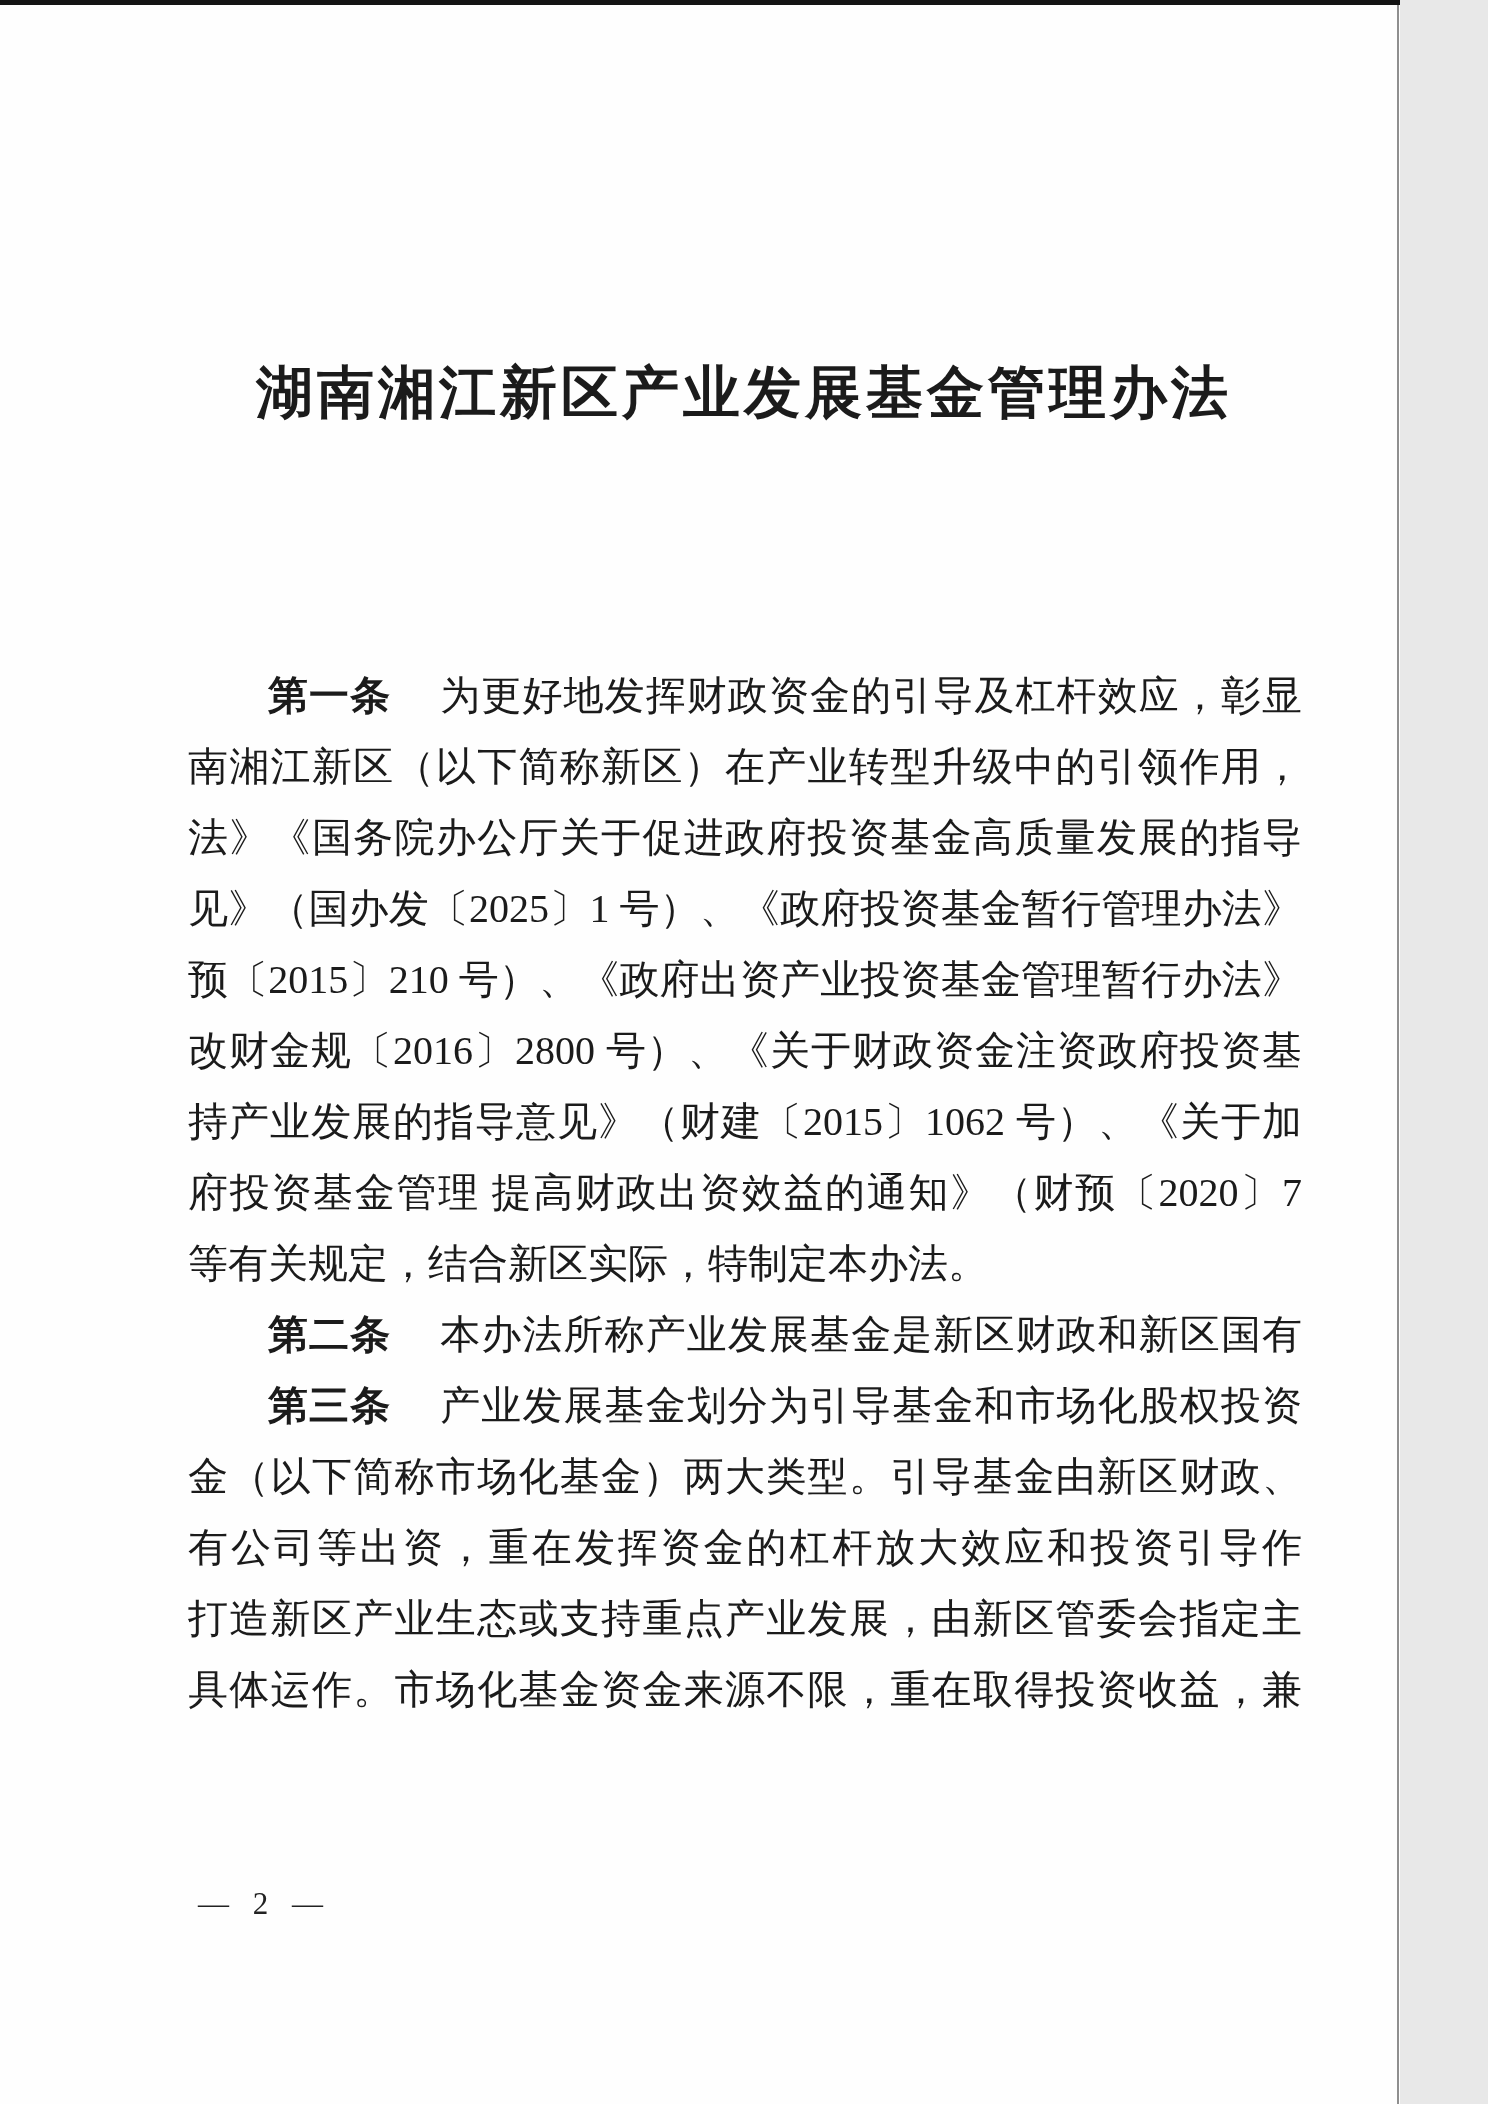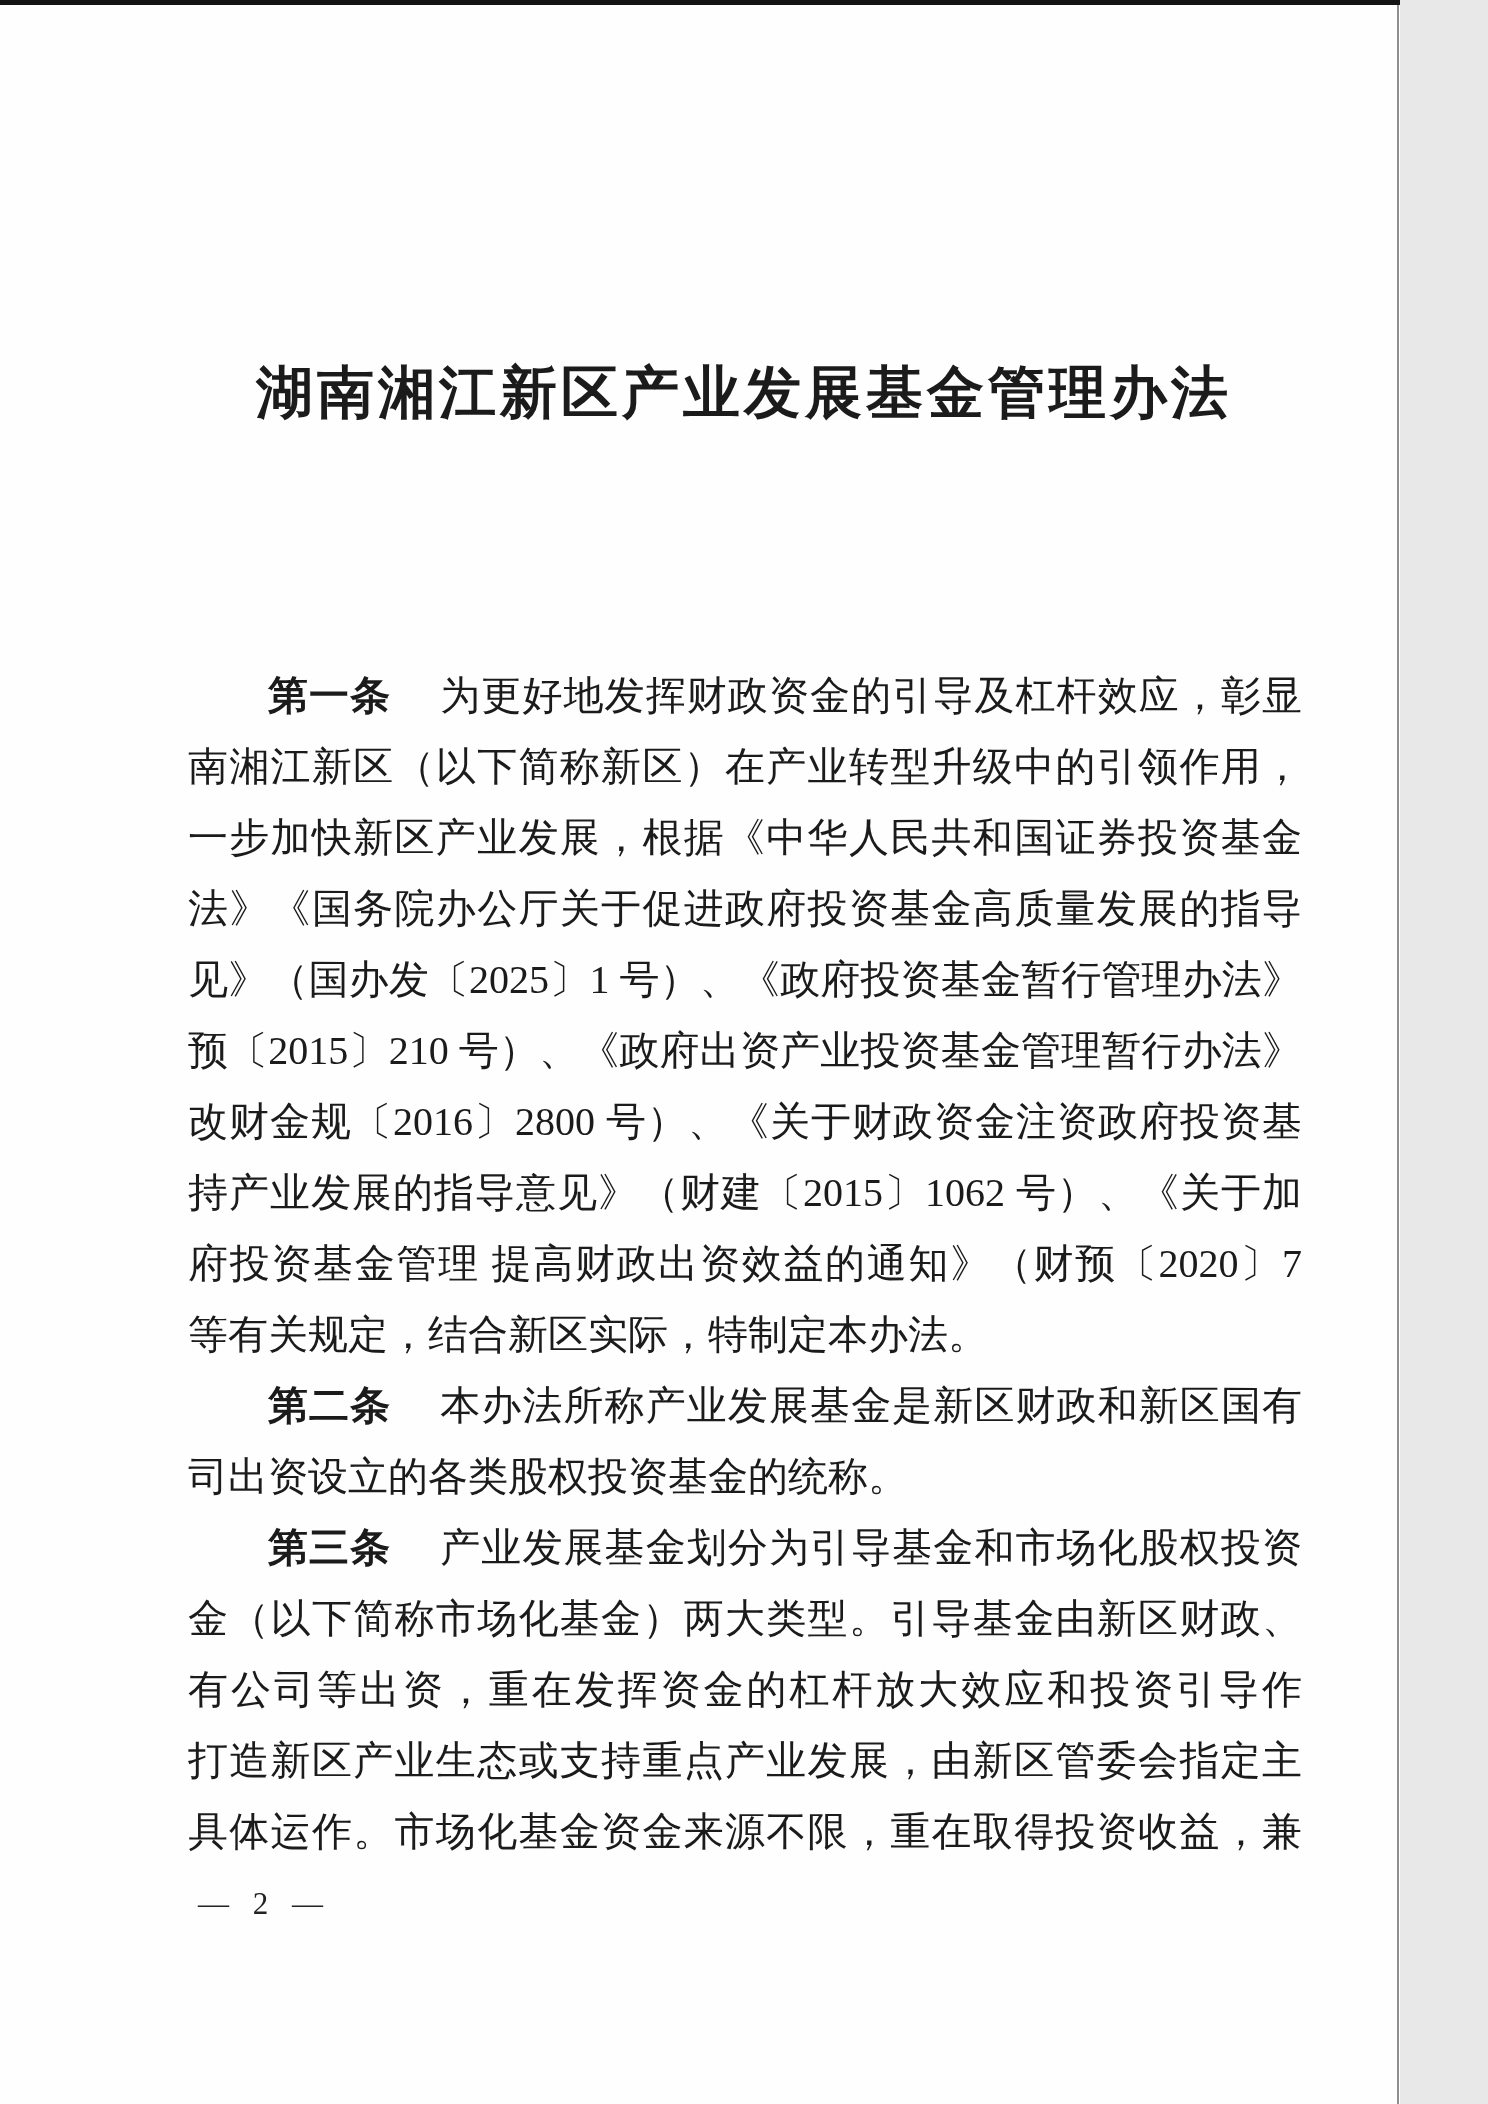--- a/index.html
+++ b/index.html
@@ -89,30 +89,28 @@
 <div class="page">
   <div class="top-edge"></div>
   <div class="right-edge"></div>
 
   <div class="doc-title">湖南湘江新区产业发展基金管理办法</div>
 
 
   <div class="body-text">
     <div class="line indent"><span class="prefix">第一条</span><span>为更好地发挥财政资金的引导及杠杆效应，彰显湖</span></div>
     <div class="line"><span>南湘江新区（以下简称新区）在产业转型升级中的引领作用，进</span></div>
-    <div class="line"><span>一步加快新区产业发展，根据《中华人民共和国证券投资基金</span></div>
     <div class="line"><span>法》《国务院办公厅关于促进政府投资基金高质量发展的指导意</span></div>
     <div class="line"><span>见》（国办发〔2025〕1 号）、《政府投资基金暂行管理办法》（财</span></div>
     <div class="line"><span>预〔2015〕210 号）、《政府出资产业投资基金管理暂行办法》（发</span></div>
     <div class="line"><span>改财金规〔2016〕2800 号）、《关于财政资金注资政府投资基金支</span></div>
     <div class="line"><span>持产业发展的指导意见》（财建〔2015〕1062 号）、《关于加强政</span></div>
     <div class="line"><span>府投资基金管理 提高财政出资效益的通知》（财预〔2020〕7 号）</span></div>
     <div class="line end"><span>等有关规定，结合新区实际，特制定本办法。</span></div>
     <div class="line indent"><span class="prefix">第二条</span><span>本办法所称产业发展基金是新区财政和新区国有公</span></div>
-    <div class="line end"><span>司出资设立的各类股权投资基金的统称。</span></div>
     <div class="line indent"><span class="prefix">第三条</span><span>产业发展基金划分为引导基金和市场化股权投资基</span></div>
     <div class="line"><span>金（以下简称市场化基金）两大类型。引导基金由新区财政、国</span></div>
     <div class="line"><span>有公司等出资，重在发挥资金的杠杆放大效应和投资引导作用，</span></div>
     <div class="line"><span>打造新区产业生态或支持重点产业发展，由新区管委会指定主体</span></div>
     <div class="line"><span>具体运作。市场化基金资金来源不限，重在取得投资收益，兼顾</span></div>
   </div>
 
   <div class="page-number">— 2 —</div>
 </div>
 

